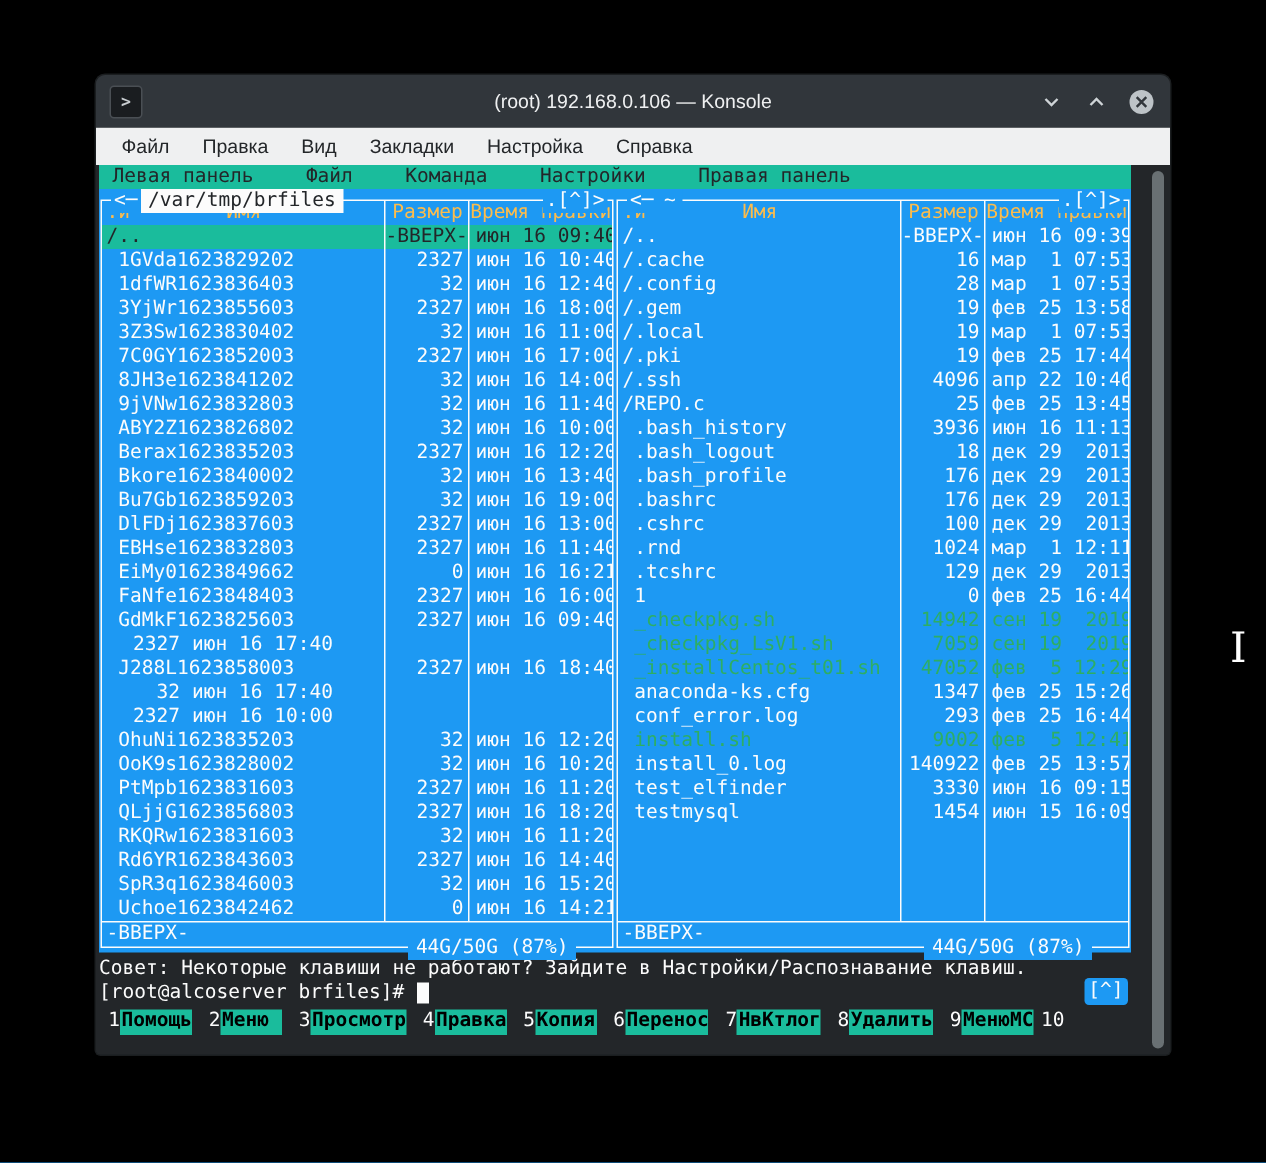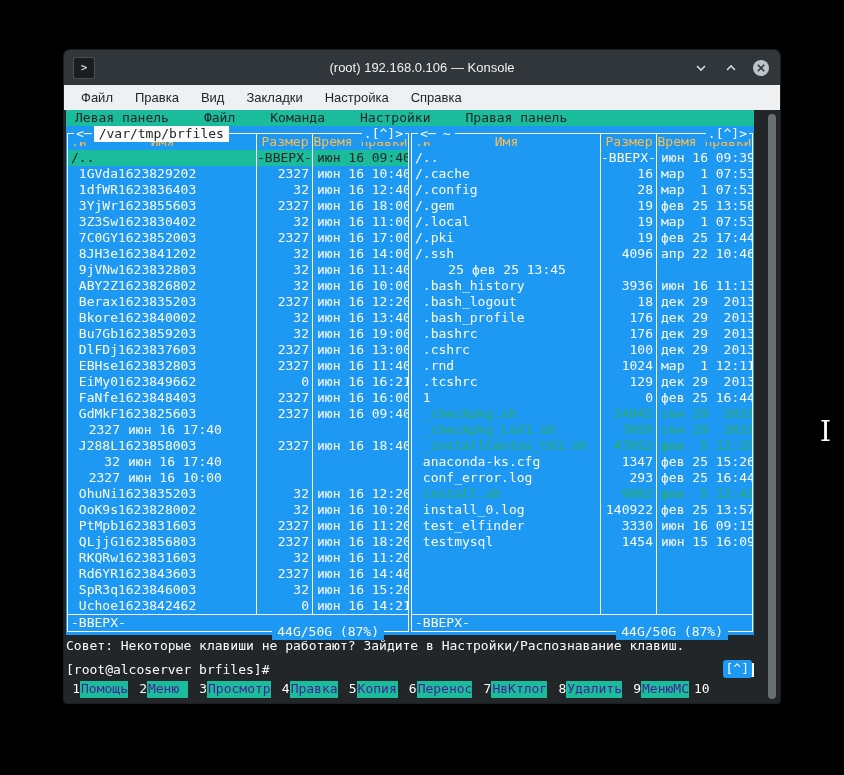--- a/index.html
+++ b/index.html
@@ -51,29 +51,29 @@
   .frow .name{flex:1;white-space:pre;overflow:hidden;padding-left:3px;}
   .frow .size{width:56px;text-align:right;padding-right:4px;box-sizing:border-box;white-space:pre;}
   .frow .time{width:95px;padding-left:4px;box-sizing:border-box;white-space:pre;}
   .frow.sel{background:#1abc9c;color:#232629;}
   .frow.exec{color:#2eae63;}
   .ministatus{height:16px;border-top:1px solid #fcfcfc;padding-left:3px;white-space:pre;}
   .disk{position:absolute;bottom:-9px;right:24px;background:#1d99f3;padding:0 5px;
         color:#fcfcfc;white-space:pre;z-index:3;}
   
   .hint{height:16px;margin-top:3px;white-space:pre;overflow:hidden;}
-  .promptline{height:16px;margin-top:8px;position:relative;white-space:pre;display:flex;align-items:center;justify-content:space-between;}
+  .promptline{height:16px;margin-top:0;position:relative;white-space:pre;display:flex;align-items:center;}
   .cursor{display:inline-block;width:8px;height:14px;background:#fcfcfc;margin-left:8px;}
   .scroll-badge{position:absolute;right:2px;top:-2px;background:#1d99f3;color:#fcfcfc;
                 border-radius:3px;padding:0 3px;height:18px;line-height:18px;}
   .fkeys{display:flex;height:17px;margin-top:3px;}
   .fkey{flex:1;display:flex;}
   .fkey .num{width:14px;text-align:right;color:#fcfcfc;}
-  .fkey .label{flex:1;background:#1abc9c;color:#4c1d95;padding-left:1px;margin-right:5px;
-               overflow:hidden;white-space:pre;}
+  .fkey .label{flex:1;background:#1abc9c;color:#000000;padding-left:1px;margin-right:5px;
+               overflow:hidden;white-space:pre;font-weight:bold;}
   .fkey:last-child .label{margin-right:0;margin-top:21px;}
   
   .scrollbar{position:absolute;right:3px;top:2px;bottom:2px;width:10px;}
   .scroll-handle{position:absolute;left:1px;right:1px;top:2px;bottom:2px;
                  background:#697073;border-radius:5px;}
   
   .mouse{position:absolute;left:820px;top:415px;color:#fff;
          font:28px "DejaVu Serif",serif;text-shadow:0 0 1px #000;}
 </style>
 </head>
@@ -331,20 +331,21 @@
                   <span class="name">/.pki</span>
                   <span class="size">19</span>
                   <span class="time">фев 25 17:44</span>
                 </div>
                 <div class="frow">
                   <span class="name">/.ssh</span>
                   <span class="size">4096</span>
                   <span class="time">апр 22 10:46</span>
                 </div>
                 <div class="frow">
+                  <span class="name">/REPO.c</span>
                   <span class="size">25</span>
                   <span class="time">фев 25 13:45</span>
                 </div>
                 <div class="frow">
                   <span class="name"> .bash_history</span>
                   <span class="size">3936</span>
                   <span class="time">июн 16 11:13</span>
                 </div>
                 <div class="frow">
                   <span class="name"> .bash_logout</span>

